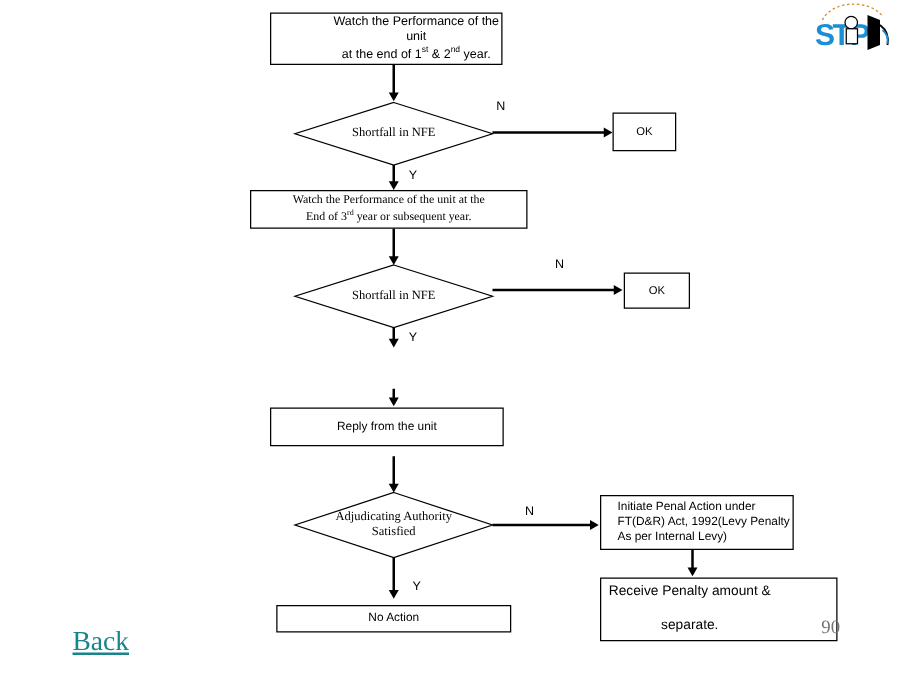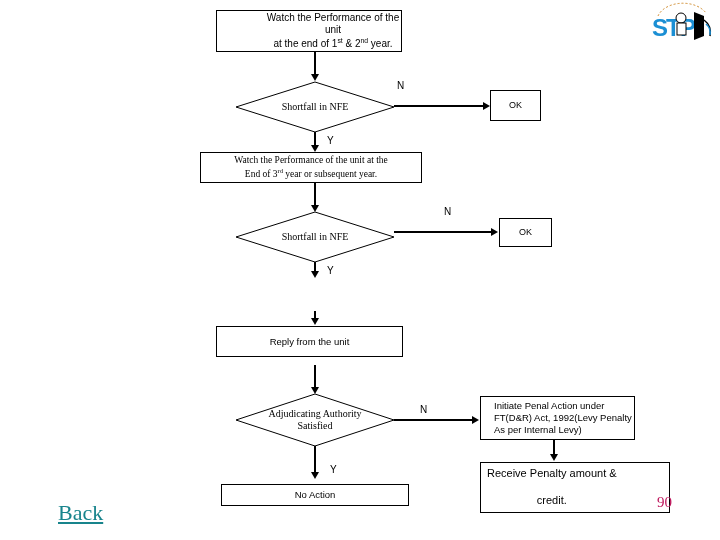--- a/index.html
+++ b/index.html
@@ -92,21 +92,21 @@
     position: absolute;
     font-size: 22px;
     color: #18848c;
     text-decoration: underline;
     font-family: "Liberation Serif", serif;
     cursor: pointer;
   }
   .page-number {
     position: absolute;
     font-size: 15px;
-    color: #be185d;
+    color: #737373;
     font-family: "Liberation Serif", serif;
   }
   .logo {
     position: absolute;
     left: 648px;
     top: 2px;
     width: 68px;
     height: 42px;
   }
   sup {
@@ -226,21 +226,21 @@
     </div>
   </div>
 
   <div class="conn vline" style="left:553px; top:440px; height:15px;"></div>
   <div class="arrow-down" style="left:550px; top:454px;"></div>
 
   <div class="node left-text" style="left:480px; top:462px; width:190px; height:51px; font-size:11px;text-align:center;">
     <div>
       <span>Receive Penalty amount &amp;</span><br>
       <br>
-      <span>credit.</span>
+      <span>separate.</span>
     </div>
   </div>
 
   <div class="conn vline" style="left:314px; top:446px; height:28px;"></div>
   <div class="arrow-down" style="left:311px; top:472px;"></div>
   <div class="edge-label" style="left:330px; top:464px;">Y</div>
 
   <div class="node" style="left:221px; top:484px; width:188px; height:22px; font-size:9.5px;">
     <span>No Action</span>
   </div>

